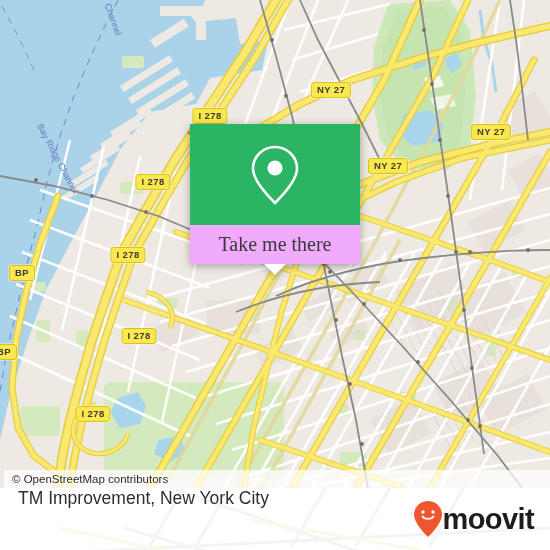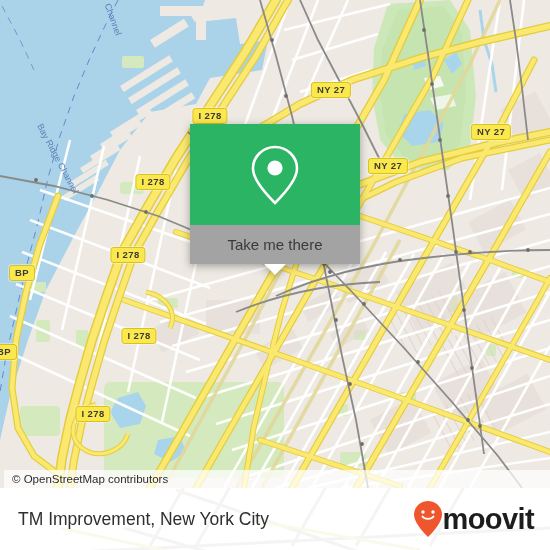--- a/index.html
+++ b/index.html
@@ -52,40 +52,40 @@
   
   #card{
     position:absolute;left:190px;top:124px;width:170px;
     filter:drop-shadow(0 2px 4px rgba(0,0,0,.33));
   }
   #card-top{
     background:#2bb463;height:101px;
     display:flex;align-items:center;justify-content:center;
   }
   #card-bot{
-    background:#a3a3a3;height:39px;
+    background:#f0abfc;height:39px;
     display:flex;align-items:center;justify-content:center;
-    color:#3a3a3a;font-size:15px;
+    color:#3a3a3a;font-size:20px;font-family:Liberation Serif, serif;
   }
   #card-tail{
     width:0;height:0;margin:0 auto;
     border-left:11px solid transparent;
     border-right:11px solid transparent;
     border-top:11px solid #ffffff;
   }
 
   
   #footer{
     position:absolute;left:0;bottom:0;width:550px;height:62px;
     background:#ffffff;overflow:hidden;
   }
   #footer-wm{position:absolute;left:0;top:-430px;opacity:.10;}
   #footer-inner{
     position:relative;width:100%;height:100%;
-    display:flex;align-items:center;justify-content:space-between;
+    display:flex;justify-content:space-between;
     padding:0 16px 0 18px;box-sizing:border-box;
   }
   #place-label{color:#2f2f2f;font-size:17.5px;white-space:nowrap;}
   #brand{display:flex;align-items:center;gap:0;}
   #brand-word{color:#1d1d1d;font-size:29px;font-weight:bold;letter-spacing:-.6px;line-height:29px;}
 </style>
 </head>
 <body>
 
 <div id="app">

